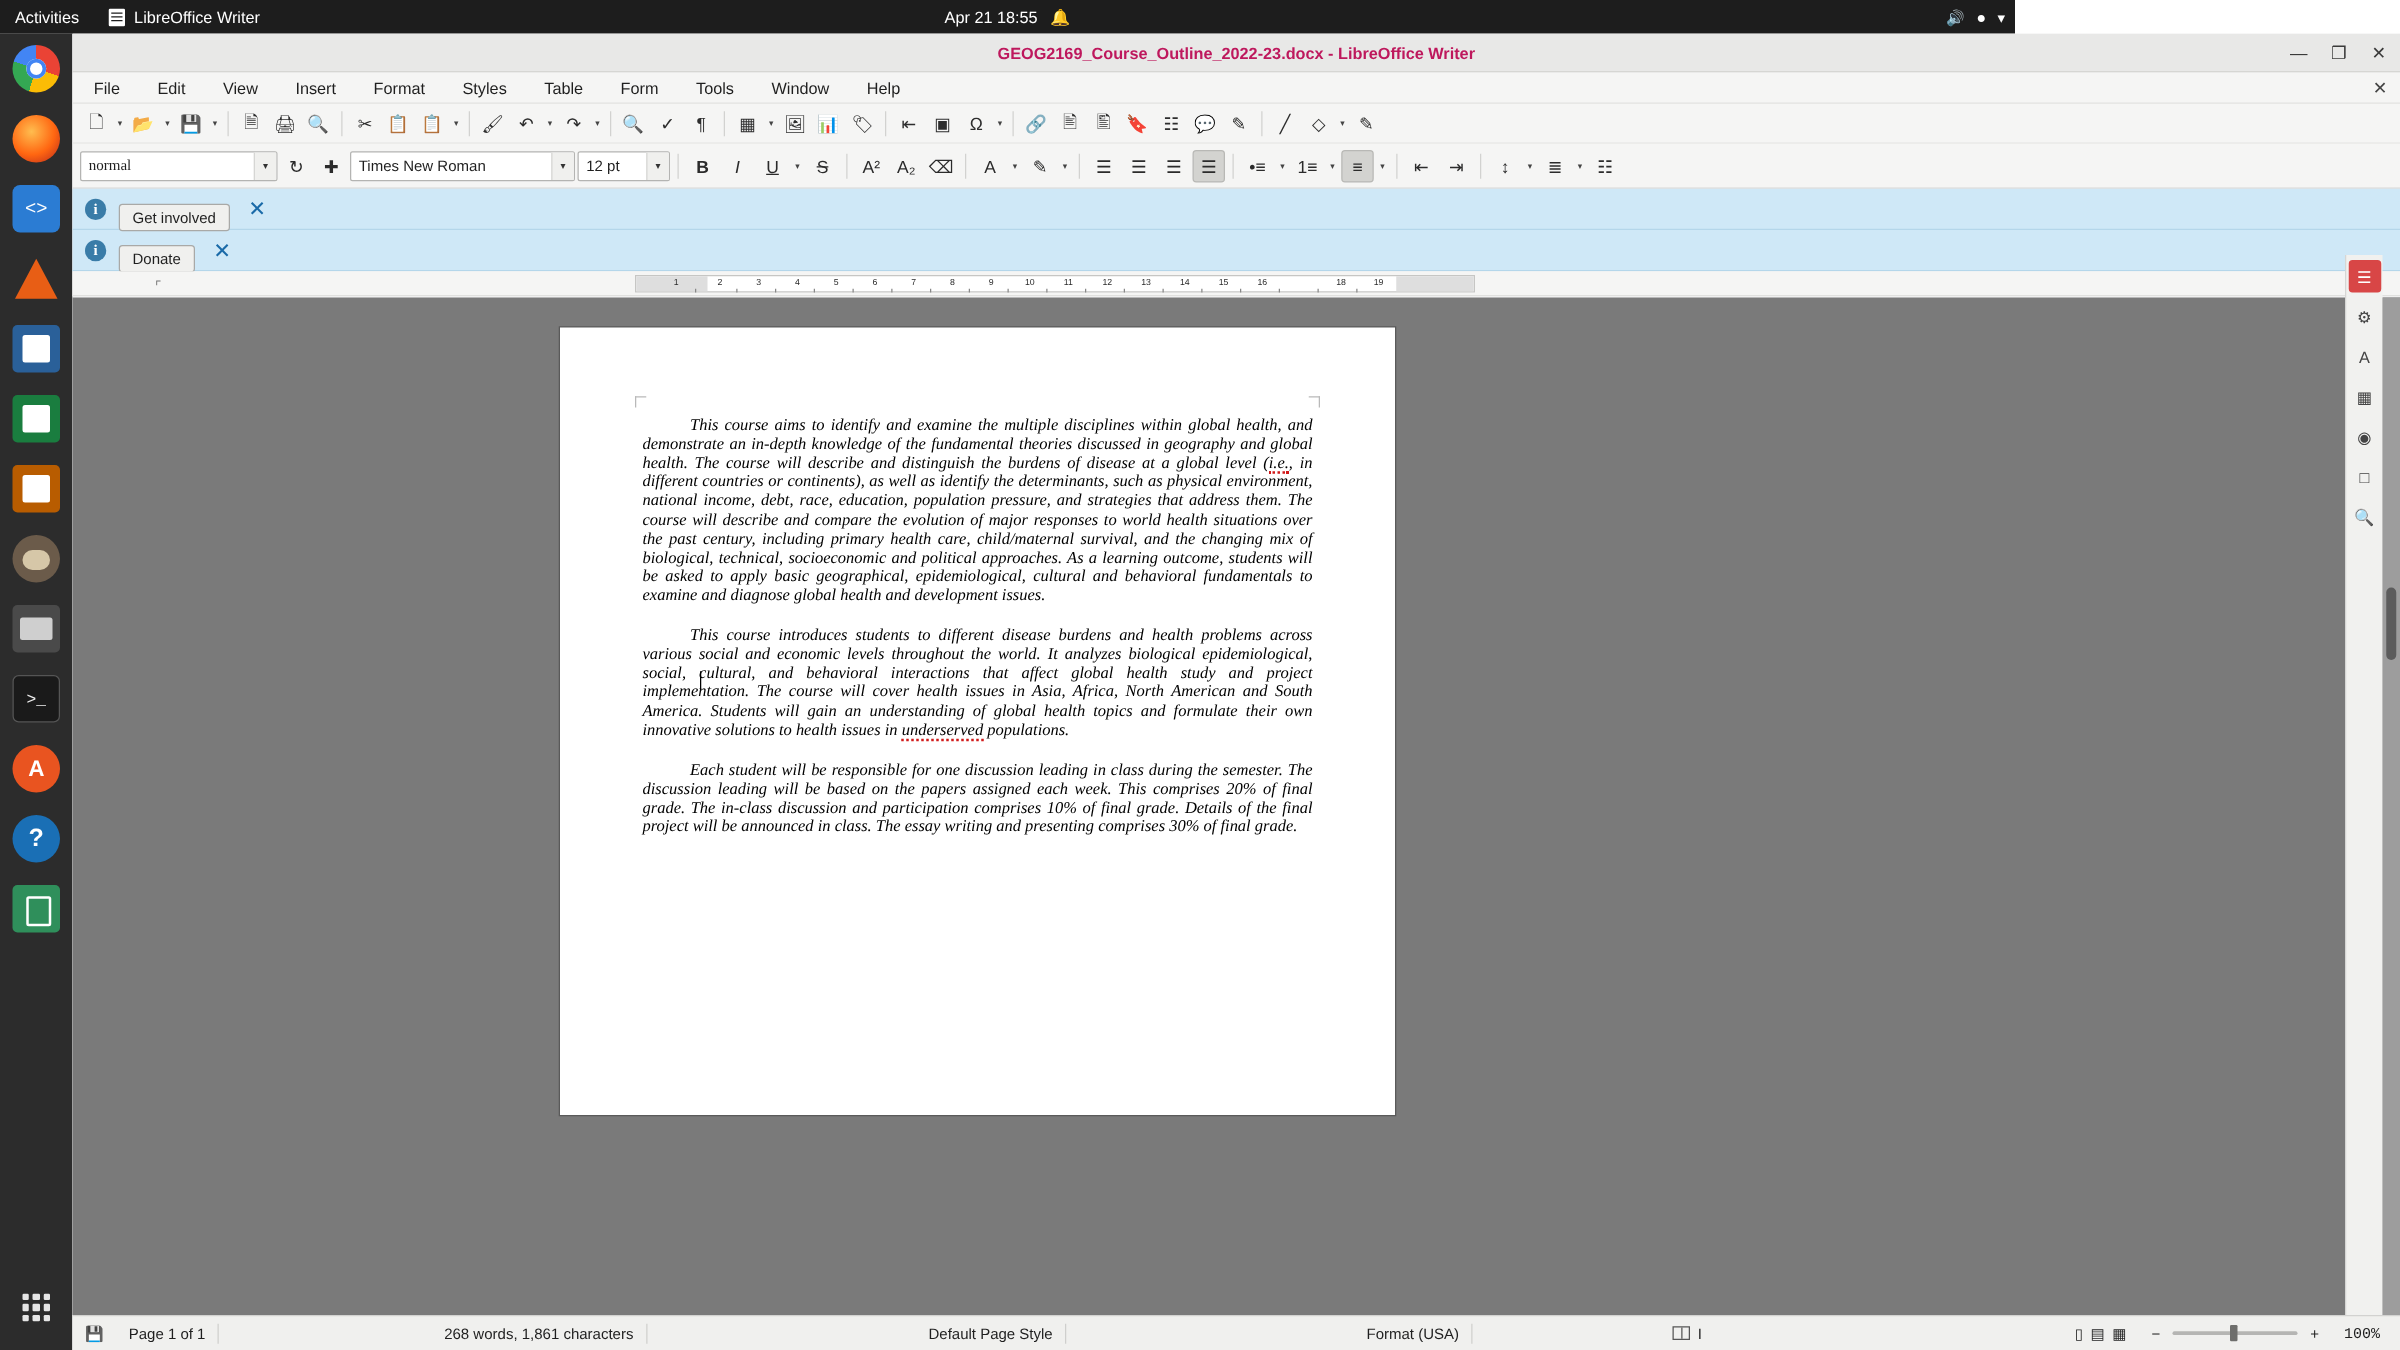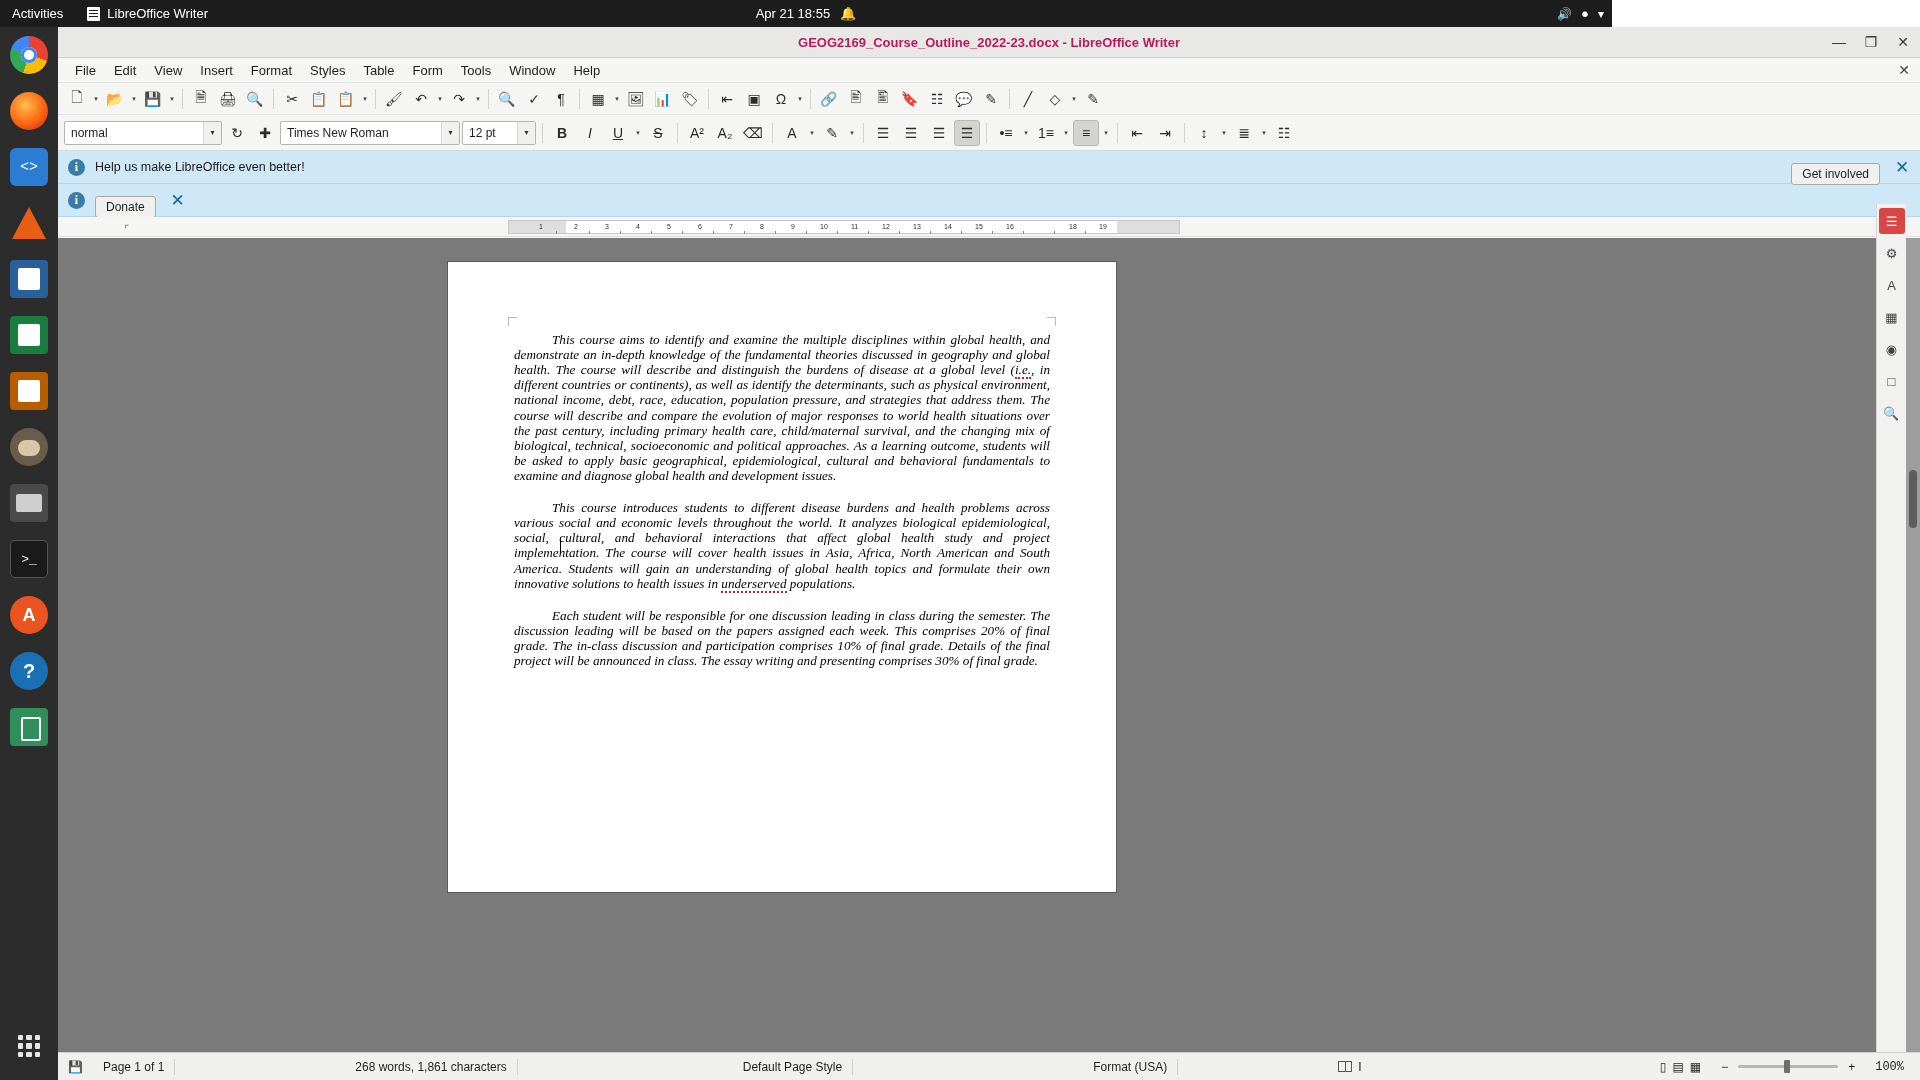--- a/index.html
+++ b/index.html
@@ -125,20 +125,21 @@
   }
   #titlebar .title { font-size: 13px; font-weight: bold; color: #be185d; }
   #titlebar .winbtns { position: absolute; right: 8px; display: flex; gap: 14px; align-items: center; }
   #titlebar .winbtn { font-size: 14px; color: #3a3a3a; width: 18px; text-align: center; cursor: default; }
 
   
   #menubar {
     height: 25px; background: #f5f5f4; display: flex; align-items: center;
     padding-left: 8px; font-size: 13px; color: #1f1f1f; position: relative;
     border-bottom: 1px solid #e2e2e0;
+    gap: 12px;
   }
   #menubar .mi { padding: 3px 9px; border-radius: 3px; }
   #menubar .closedoc { position: absolute; right: 10px; font-size: 14px; color: #444; }
 
   
   .toolbar {
     height: 32px; background: #f5f5f4; display: flex; align-items: center;
     padding-left: 6px; gap: 1px; border-bottom: 1px solid #e4e4e2;
   }
   .tb-btn {
@@ -155,21 +156,21 @@
   .combo {
     height: 24px; background: #fff; border: 1px solid #b4b4b2; border-radius: 2px;
     display: flex; align-items: center; font-size: 12px; color: #1f1f1f; position: relative;
   }
   .combo .txt { padding: 0 6px; flex: 1; white-space: nowrap; overflow: hidden; }
   .combo .arrow {
     width: 18px; height: 100%; border-left: 1px solid #d6d6d4;
     display: flex; align-items: center; justify-content: center; font-size: 8px; color: #333;
     background: #f0f0ee;
   }
-  #style-combo { width: 158px; }
+  #style-combo { width: 158px; font-family: Liberation Serif, serif; }
   #font-combo { width: 180px; }
   #size-combo { width: 74px; }
   .fmt-btn {
     width: 26px; height: 26px; display: flex; align-items: center; justify-content: center;
     font-size: 14px; color: #2b2b2b; border-radius: 3px; position: relative;
   }
   .fmt-btn.active { background: #d3d3d0; border: 1px solid #b8b8b5; }
   .mini-arrow { font-size: 7px; color: #444; width: 10px; display: flex; align-items: center; justify-content: center; }
 
   
@@ -472,21 +473,20 @@
     <span class="tb-sep"></span>
     <span class="fmt-btn">↕</span>
     <span class="mini-arrow">▾</span>
     <span class="fmt-btn">≣</span>
     <span class="mini-arrow">▾</span>
     <span class="fmt-btn">☷</span>
   </div>
 
   <div class="infobar">
     <span class="ibicon">i</span>
-    <span class="ibtext">Help us make LibreOffice even better!</span>
     <span class="ibbtn">Get involved</span>
     <span class="ibclose">✕</span>
   </div>
   <div class="infobar">
     <span class="ibicon">i</span>
     <span class="ibbtn">Donate</span>
     <span class="ibclose">✕</span>
   </div>
 
   <div id="rulerrow">

